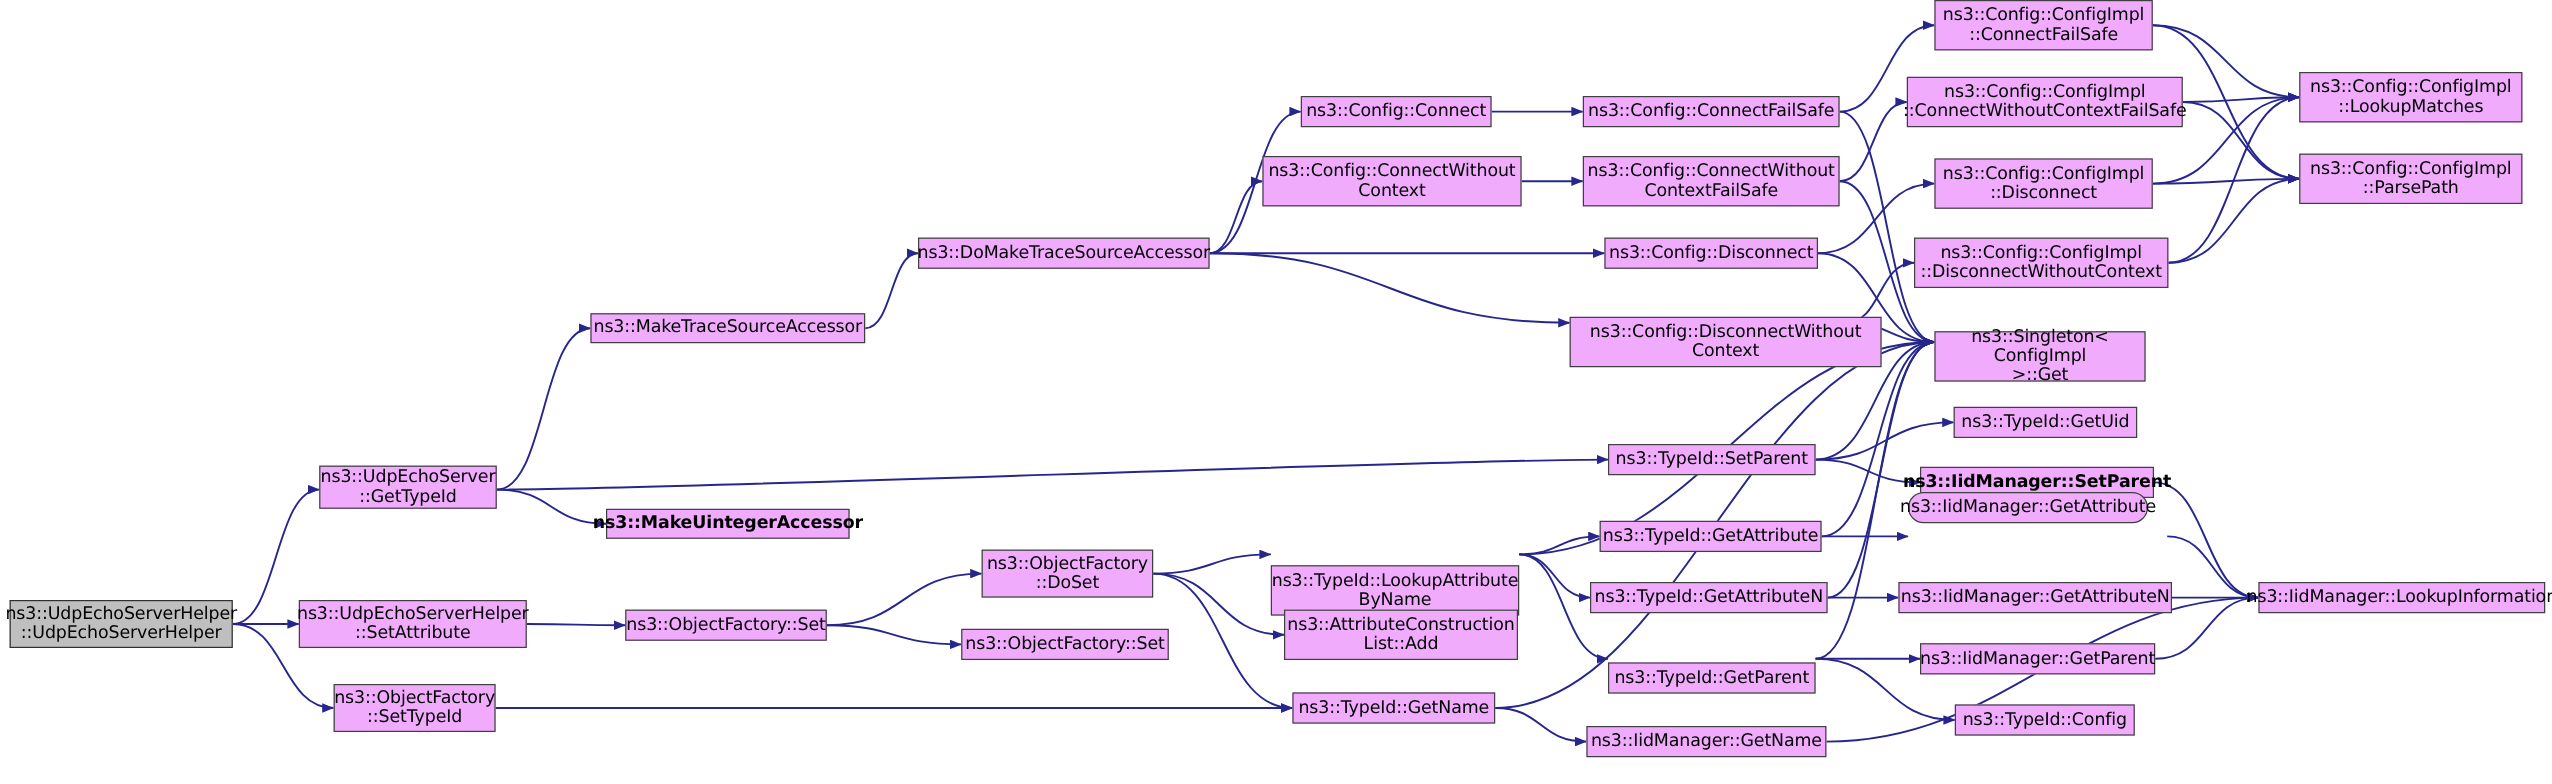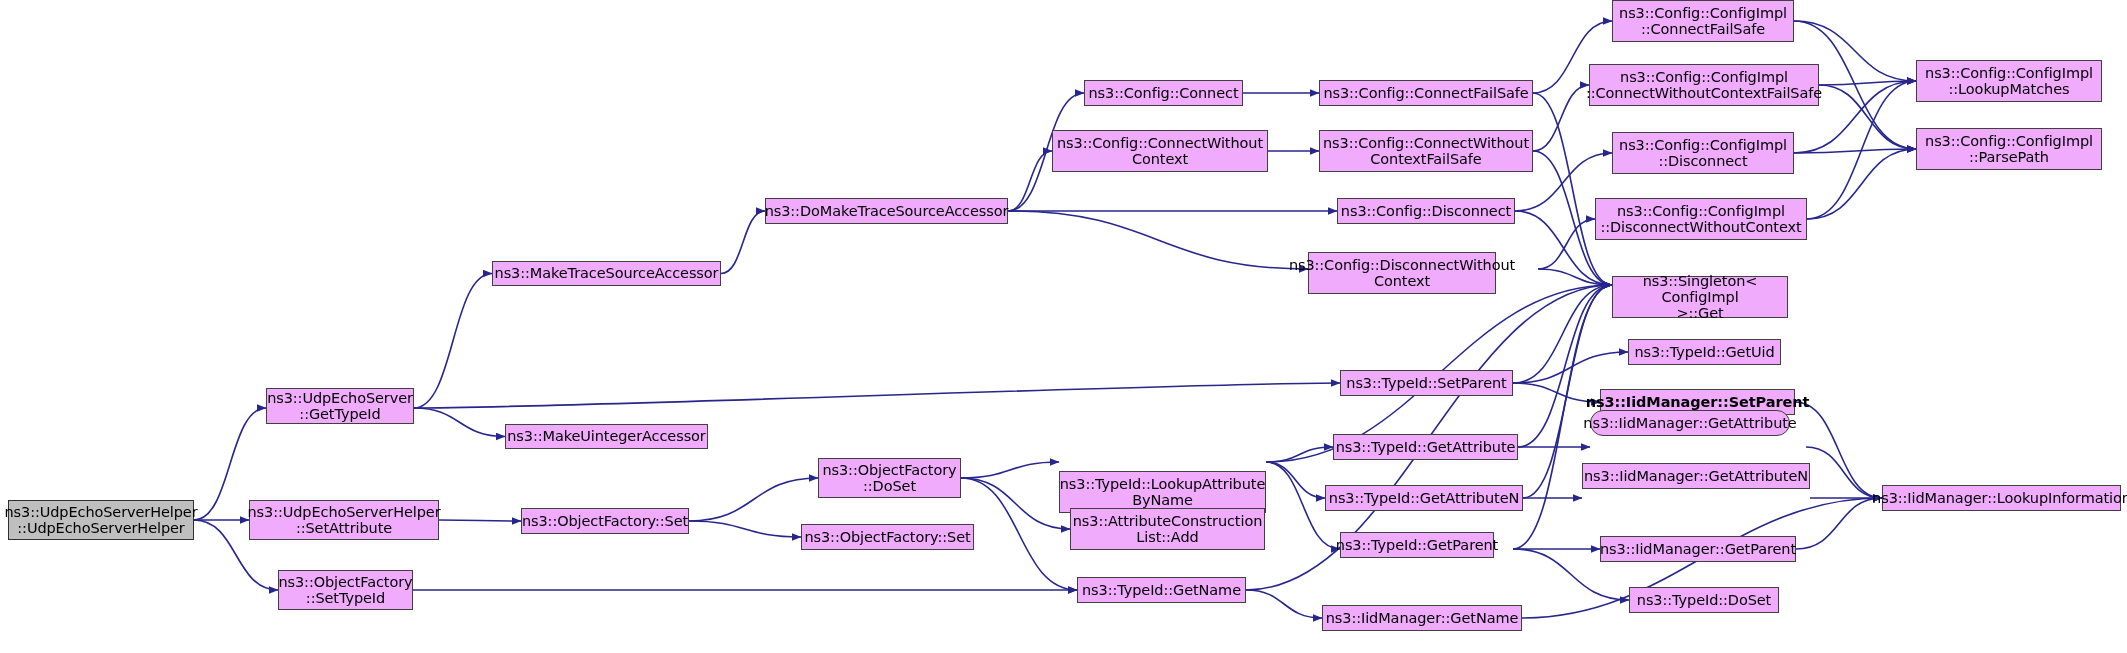--- a/index.html
+++ b/index.html
@@ -116,34 +116,34 @@
   </svg>
 <div class="node root" style="left: 8px; top: 500px; width: 186px; height: 40px;">ns3::UdpEchoServerHelper
 ::UdpEchoServerHelper</div>
     <div class="node" style="left: 249px; top: 500px; width: 190px; height: 40px;">ns3::UdpEchoServerHelper
 ::SetAttribute</div>
     <div class="node" style="left: 278px; top: 570px; width: 135px; height: 40px;">ns3::ObjectFactory
 ::SetTypeId</div>
     <div class="node" style="left: 266px; top: 388px; width: 148px; height: 36px;">ns3::UdpEchoServer
 ::GetTypeId</div>
     <div class="node" style="left: 492px; top: 261px; width: 229px; height: 25px;">ns3::MakeTraceSourceAccessor</div>
-    <div class="node" style="left: 505px; top: 424px; width: 203px; height: 25px;">ns3::MakeUintegerAccessor</div>
+    <div class="node" style="left: 505px; top: 424px; width: 203px; height: 25px; font-weight: bold;">ns3::MakeUintegerAccessor</div>
     <div class="node" style="left: 521px; top: 508px; width: 168px; height: 26px;">ns3::ObjectFactory::Set</div>
     <div class="node" style="left: 818px; top: 458px; width: 143px; height: 40px;">ns3::ObjectFactory
 ::DoSet</div>
     <div class="node" style="left: 801px; top: 524px; width: 173px; height: 26px;">ns3::ObjectFactory::Set</div>
     <div class="node" style="left: 765px; top: 198px; width: 243px; height: 26px; text-align: right;">ns3::DoMakeTraceSourceAccessor</div>
     <div class="node" style="left: 1084px; top: 80px; width: 159px; height: 26px;">ns3::Config::Connect</div>
     <div class="node" style="left: 1052px; top: 130px; width: 216px; height: 42px;">ns3::Config::ConnectWithout
 Context</div>
     <div class="node" style="left: 1319px; top: 80px; width: 214px; height: 26px;">ns3::Config::ConnectFailSafe</div>
     <div class="node" style="left: 1319px; top: 130px; width: 214px; height: 42px;">ns3::Config::ConnectWithout
 ContextFailSafe</div>
     <div class="node" style="left: 1337px; top: 198px; width: 178px; height: 26px;">ns3::Config::Disconnect</div>
-    <div class="node" style="left: 1308px; top: 252px; width: 188px; height: 42px;">ns3::Config::DisconnectWithout
+    <div class="node" style="left: 1308px; top: 264px; width: 260px; height: 42px;">ns3::Config::DisconnectWithout
 Context</div>
     <div class="node" style="left: 1612px; top: 0px; width: 182px; height: 42px;">ns3::Config::ConfigImpl
 ::ConnectFailSafe</div>
     <div class="node" style="left: 1589px; top: 64px; width: 230px; height: 42px;">ns3::Config::ConfigImpl
 ::ConnectWithoutContextFailSafe</div>
     <div class="node" style="left: 1612px; top: 132px; width: 182px; height: 42px;">ns3::Config::ConfigImpl
 ::Disconnect</div>
     <div class="node" style="left: 1595px; top: 198px; width: 212px; height: 42px;">ns3::Config::ConfigImpl
 ::DisconnectWithoutContext</div>
     <div class="node" style="left: 1916px; top: 60px; width: 186px; height: 42px;">ns3::Config::ConfigImpl
@@ -154,21 +154,21 @@
 &gt;::Get</div>
     <div class="node" style="left: 1340px; top: 370px; width: 173px; height: 26px;">ns3::TypeId::SetParent</div>
     <div class="node" style="left: 1628px; top: 339px; width: 153px; height: 26px;">ns3::TypeId::GetUid</div>
     <div class="node" style="left: 1600px; top: 389px; width: 195px; height: 26px; font-weight: bold;">ns3::IidManager::SetParent</div>
     <div class="node" style="left: 1059px; top: 441px; width: 207px; height: 42px; margin-top: 30px;">ns3::TypeId::LookupAttribute
 ByName</div>
     <div class="node" style="left: 1070px; top: 508px; width: 195px; height: 42px;">ns3::AttributeConstruction
 List::Add</div>
     <div class="node" style="left: 1333px; top: 434px; width: 185px; height: 26px;">ns3::TypeId::GetAttribute</div>
     <div class="node" style="left: 1325px; top: 485px; width: 198px; height: 26px;">ns3::TypeId::GetAttributeN</div>
-    <div class="node" style="left: 1340px; top: 532px; width: 154px; height: 26px;">ns3::TypeId::GetParent</div>
+    <div class="node" style="left: 1340px; top: 552px; width: 173px; height: 26px;">ns3::TypeId::GetParent</div>
     <div class="node" style="left: 1590px; top: 410px; width: 200px; height: 26px; border-radius: 13px;">ns3::IidManager::GetAttribute</div>
-    <div class="node" style="left: 1582px; top: 463px; width: 228px; height: 26px;">ns3::IidManager::GetAttributeN</div>
+    <div class="node" style="left: 1582px; top: 485px; width: 228px; height: 26px;">ns3::IidManager::GetAttributeN</div>
     <div class="node" style="left: 1600px; top: 536px; width: 196px; height: 26px;">ns3::IidManager::GetParent</div>
-    <div class="node" style="left: 1629px; top: 587px; width: 150px; height: 26px;">ns3::TypeId::DoSet</div>
+    <div class="node" style="left: 1629px; top: 587px; width: 150px; height: 26px;">ns3::TypeId::Config</div>
     <div class="node" style="left: 1077px; top: 577px; width: 169px; height: 26px;">ns3::TypeId::GetName</div>
     <div class="node" style="left: 1322px; top: 605px; width: 200px; height: 26px;">ns3::IidManager::GetName</div>
     <div class="node" style="left: 1882px; top: 485px; width: 239px; height: 26px;">ns3::IidManager::LookupInformation</div>
   </div>
 
 </body></html>

